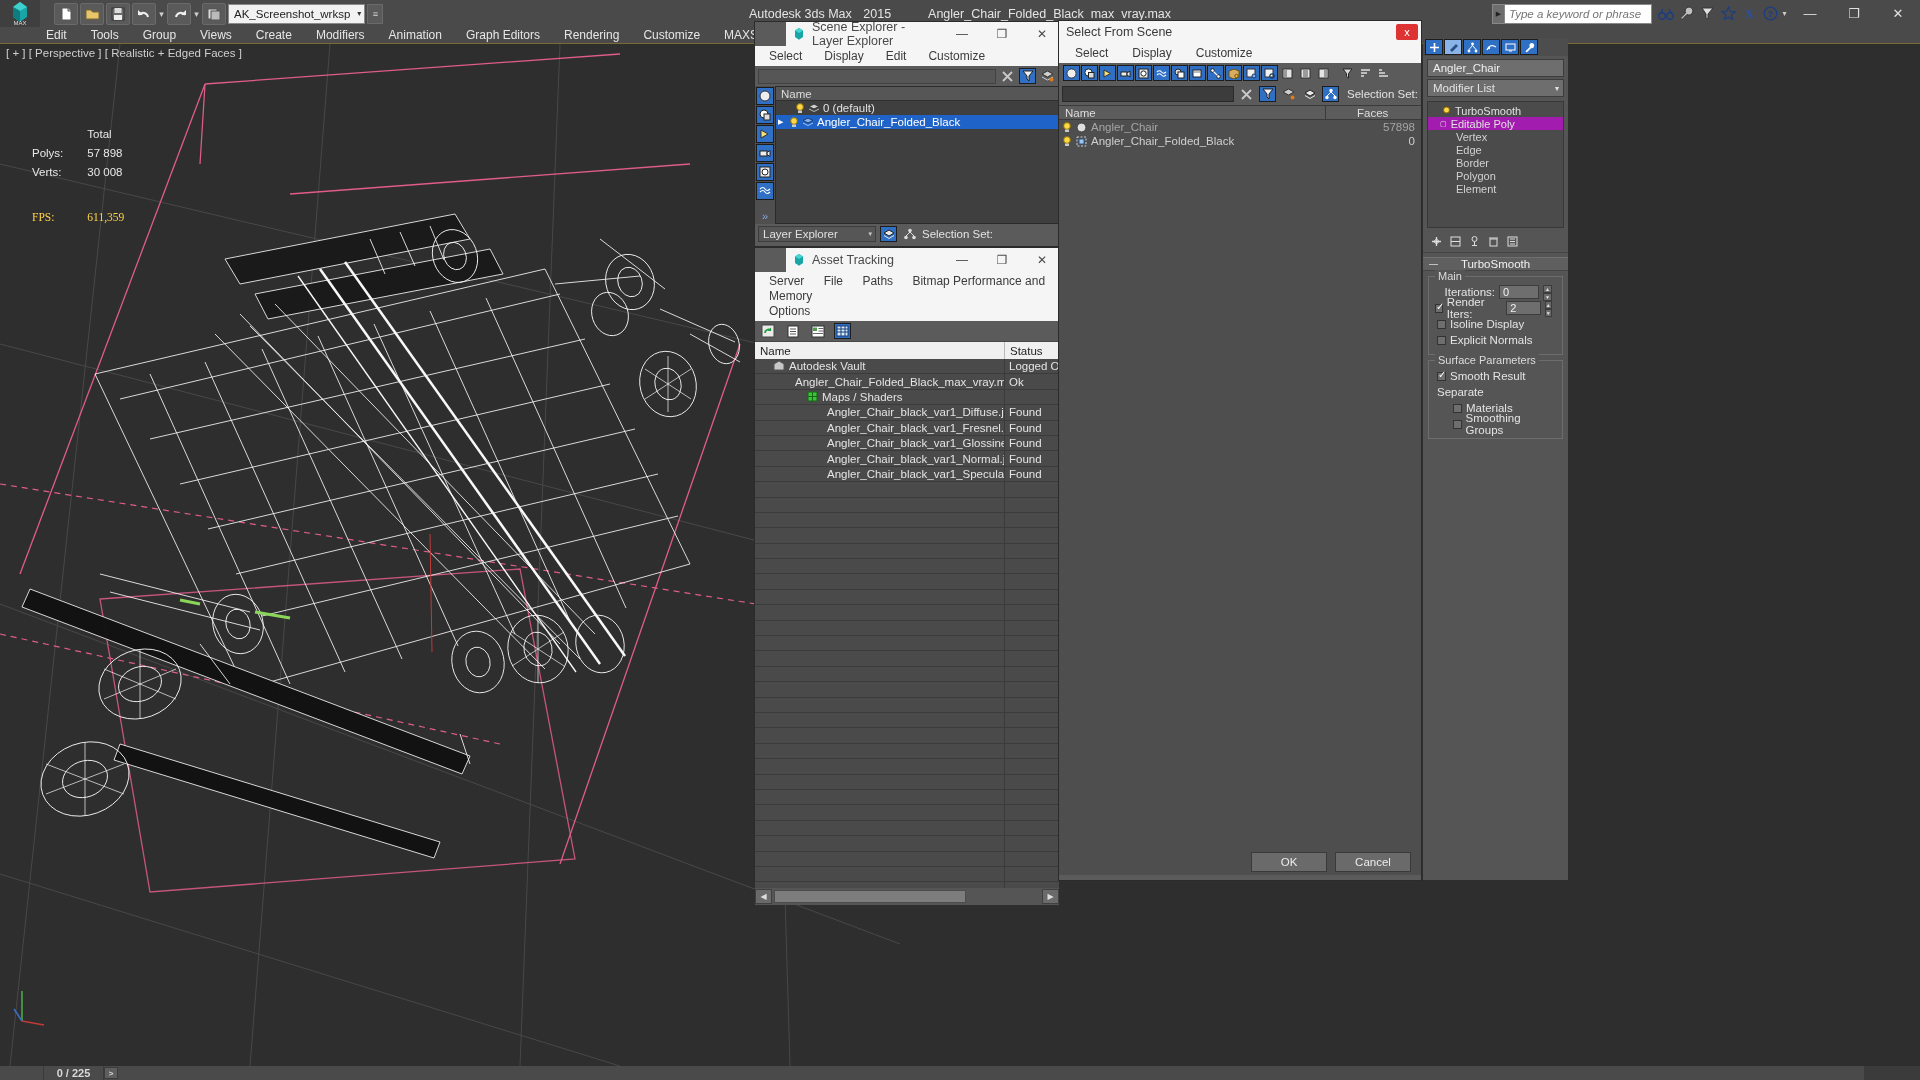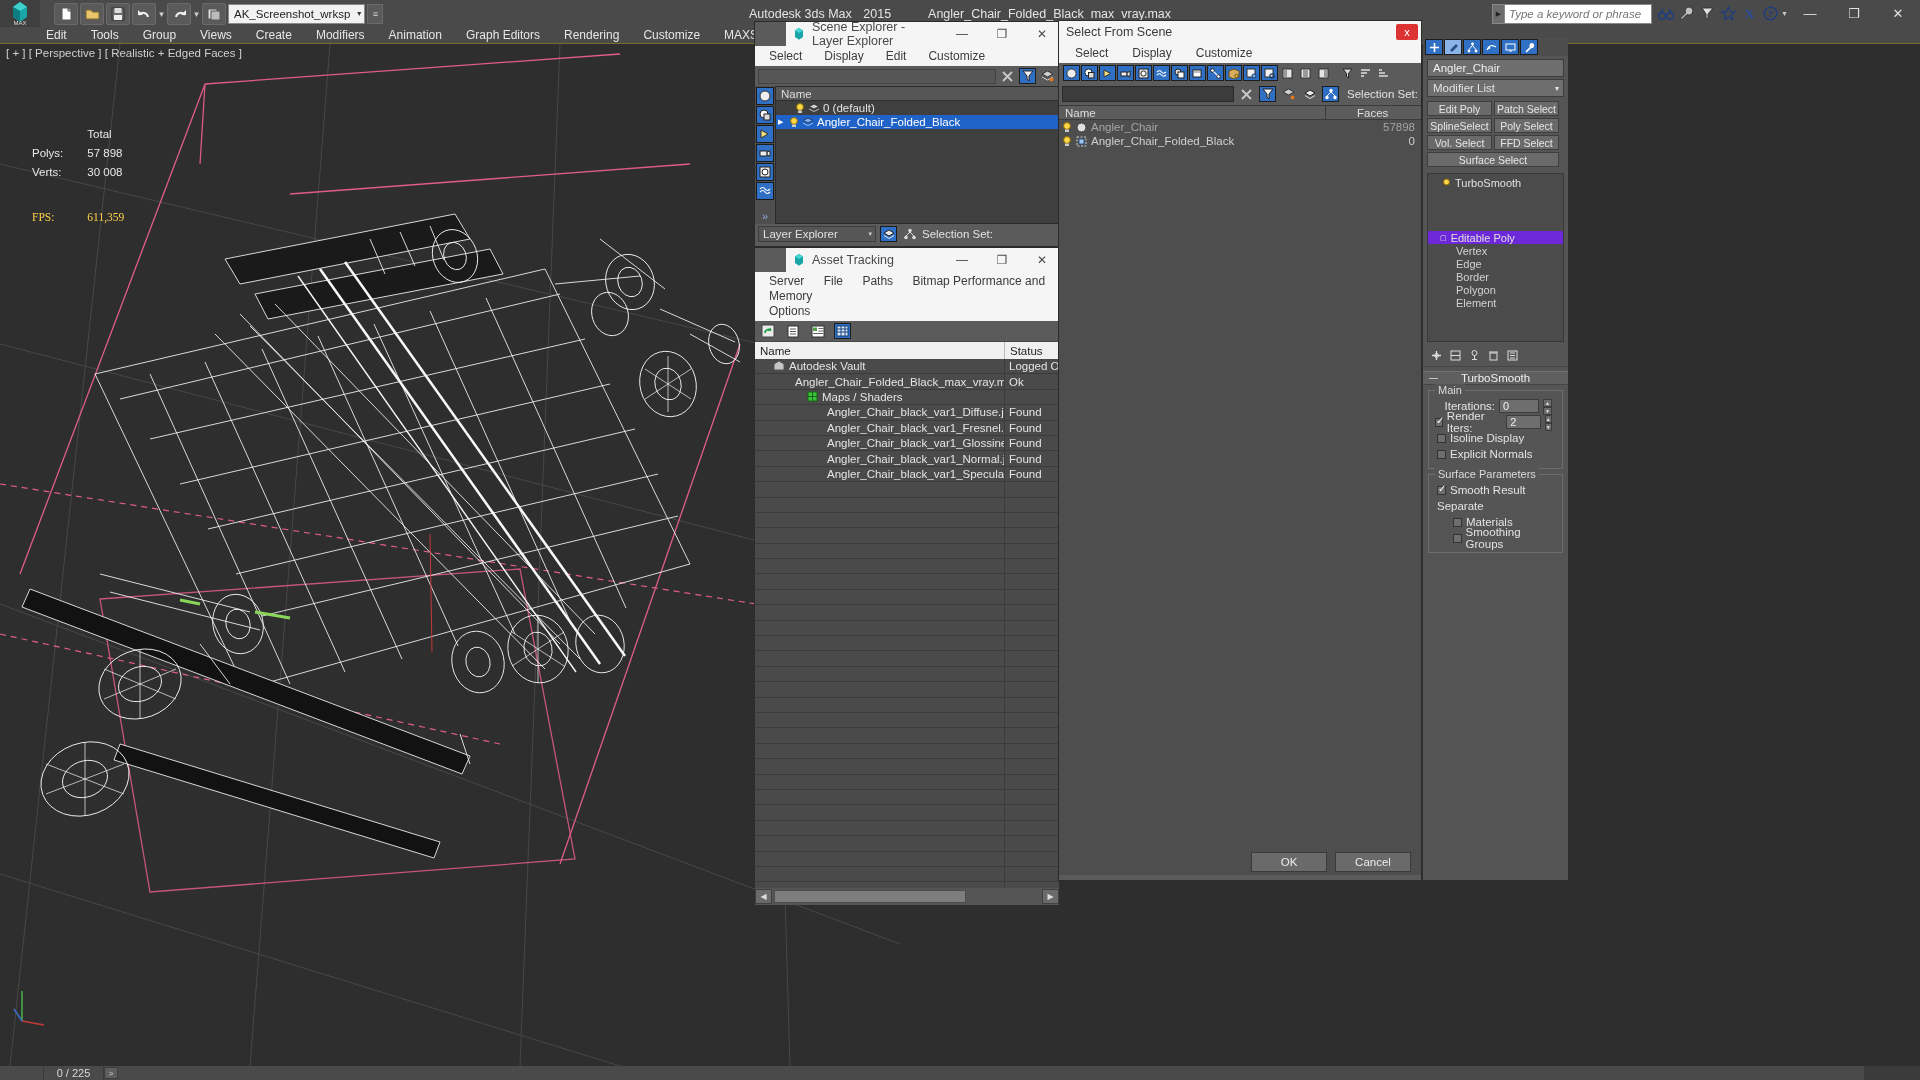--- a/index.html
+++ b/index.html
@@ -172,21 +172,21 @@
   .cp-modlist::after { content:"▾"; position:absolute; right:4px; font-size:8px; }
   .cp-grid2 { display:flex; flex-wrap:wrap; gap:2px; padding:2px 4px; }
   .cp-gbtn { width:65px; height:15px; background:#6a6a6a; border:1px solid #3d3d3d;
              font-size:10.5px; color:#e6e6e6; display:flex; align-items:center; justify-content:center; }
   .cp-gbtn.wide { width:132px; }
   .cp-stack { margin:4px 4px 2px; background:#4b4b4b; border:1px solid #383838; padding:2px 0; }
   .cp-stk-row { height:13px; font-size:11px; color:#e0e0e0; display:flex; align-items:center;
                 padding-left:12px; }
   .cp-stk-row.hdr { padding-left:14px; }
   .cp-stk-row.sub { padding-left:28px; color:#d2d2d2; }
-  .cp-stk-row.hl { background:#6d28d9;margin-top:42px; }
+  .cp-stk-row.hl { background:#a21caf; }
   .cp-stktools { display:flex; gap:3px; padding:3px 5px; align-items:center; border-bottom:1px solid #444; }
   .cp-sbtn { width:16px; height:16px; display:flex; align-items:center; justify-content:center; }
   .rollup { margin-top:4px; }
   .rollup-hdr { height:14px; background:#5f5f5f; border-top:1px solid #707070;
                 border-bottom:1px solid #454545; font-size:11.5px; color:#f0f0f0;
                 display:flex; align-items:center; justify-content:center; position:relative; }
   .rollup-hdr::before { content:"—"; position:absolute; left:6px; font-size:9px; }
   .group { margin:5px 5px 0; border:1px solid #6d6d6d; padding:7px 6px 6px; position:relative; }
   .group > .glabel { position:absolute; top:-7px; left:6px; background:#555; padding:0 3px;
                      font-size:11px; color:#dcdcdc; }
@@ -202,21 +202,21 @@
   .rad { width:8px; height:8px; border-radius:50%; background:#6e6e6e; border:1px solid #333;
          display:inline-block; position:relative; }
   .rad.on::after { content:""; position:absolute; left:2px; top:2px; width:3px; height:3px;
                    border-radius:50%; background:#1a1a1a; }
   .cp-btn { height:16px; background:#6a6a6a; border:1px solid #3d3d3d; font-size:11px;
             color:#ececec; display:flex; align-items:center; justify-content:center; margin:5px auto 0;
             width:78px; }
 
   
   .bottombar { position:absolute; left:0; bottom:0; width:1864px; height:14px;
-               background:#4a4a4a; display:flex; align-items:center; font-size:11px; color:#d9d9d9; }
+               background:#4a4a4a; display:flex; align-items:center; font-size:11px; color:#d9d9d9;font-weight:bold; }
   .bb-seg { height:14px; display:flex; align-items:center; padding:0 6px; border-right:1px solid #3a3a3a;}
   .bb-arrow { width:14px; height:12px; background:#5e5e5e; border:1px solid #3c3c3c;
               display:flex; align-items:center; justify-content:center; font-size:8px; }
 
   .wire { position:absolute; left:0; top:0; }
 </style>
 </head>
 <body>
 
 <div class="app">
@@ -1061,29 +1061,20 @@
       <div class="cp-tab">
           <svg width="11" height="11" viewBox="0 0 11 11">
             <path d="M8 1a2.6 2.6 0 0 0-2.2 4L1.5 9.3l1.2 1.2 4.3-4.3A2.6 2.6 0 1 0 8 1z" fill="#fff"></path>
           </svg>
         </div>
     </div>
 
     <div class="cp-name">Angler_Chair</div>
     <div class="cp-modlist">Modifier List</div>
 
-    <div class="cp-grid2">
-      <div class="cp-gbtn">Edit Poly</div>
-      <div class="cp-gbtn">Patch Select</div>
-      <div class="cp-gbtn">SplineSelect</div>
-      <div class="cp-gbtn">Poly Select</div>
-      <div class="cp-gbtn">Vol. Select</div>
-      <div class="cp-gbtn">FFD Select</div>
-      <div class="cp-gbtn wide">Surface Select</div>
-    </div>
 
     <div class="cp-stack">
       <div class="cp-stk-row hdr">
         <svg width="9" height="9" viewBox="0 0 9 9" style="margin-right:4px">
             <circle cx="4.5" cy="4" r="3" fill="#ffd84a" stroke="#8a6a00"></circle>
           </svg>
         <span>TurboSmooth</span>
       </div>
       <div class="cp-stk-row hl">
         <span style="font-size:7px;margin-right:4px">▢</span>

